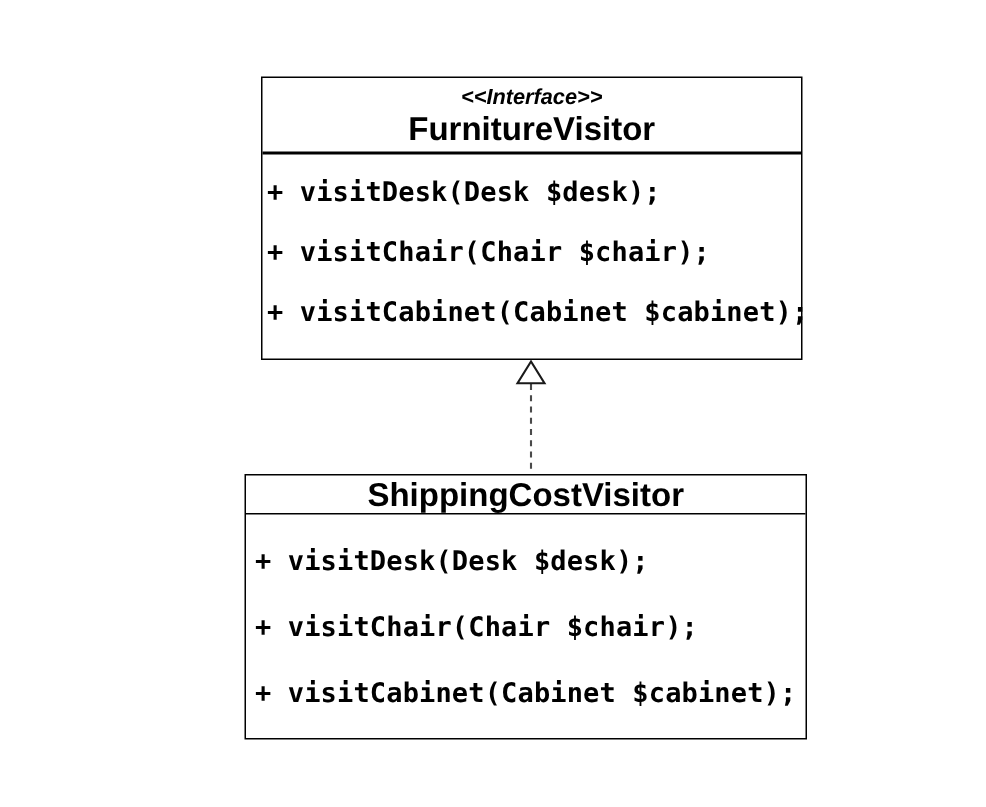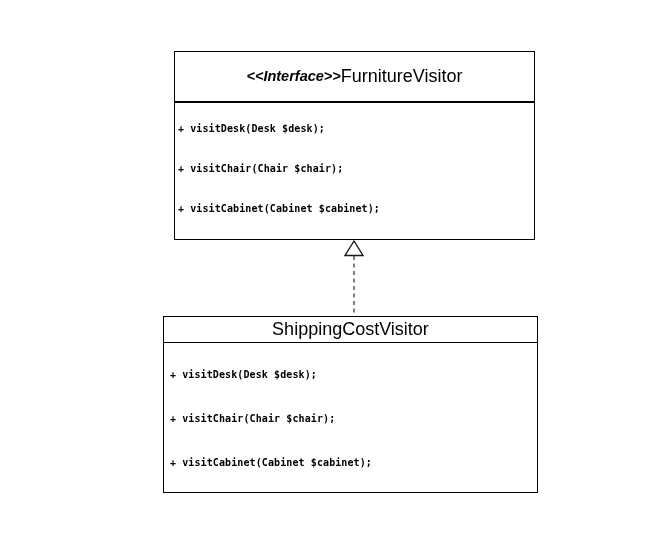--- a/index.html
+++ b/index.html
@@ -30,58 +30,58 @@
   .class-box {
     left: 163px;
     top: 316px;
     width: 375px;
     height: 177px;
     border-width: 1.2px;
   }
   .box-header {
     box-sizing: border-box;
     display: flex;
-    flex-direction: row;
+    flex-direction: column;
     align-items: center;
     justify-content: center;
     text-align: left;
     color: #000000;
   }
   .interface-box .box-header {
     height: 50.5px;
     border-bottom: 2.5px solid #000000;
   }
   .class-box .box-header {
     height: 25.5px;
     border-bottom: 1.2px solid #000000;
   }
   .stereotype {
     font-size: 14.5px;
     font-weight: bold;
     font-style: italic;
     line-height: 19px;
   }
   .class-title {
-    font-size: 18px;
-    font-weight: normal;
+    font-size: 22px;
+    font-weight: bold;
     line-height: 21px;
   }
   .box-body {
     box-sizing: border-box;
   }
   .interface-box .box-body { padding-top: 6px; }
   .class-box .box-body { padding-top: 10px; }
   .method {
     display: flex;
     align-items: center;
     box-sizing: border-box;
     padding-left: 3px;
     font-family: "DejaVu Sans Mono", monospace;
     font-weight: bold;
-    font-size: 10px;
+    font-size: 18px;
     letter-spacing: 0.1px;
     color: #000000;
     white-space: pre;
   }
   .interface-box .method { height: 40px; }
   .class-box .method { height: 44px; padding-left: 6px; }
   .connector-svg {
     position: absolute;
     left: 0;
     top: 0;

